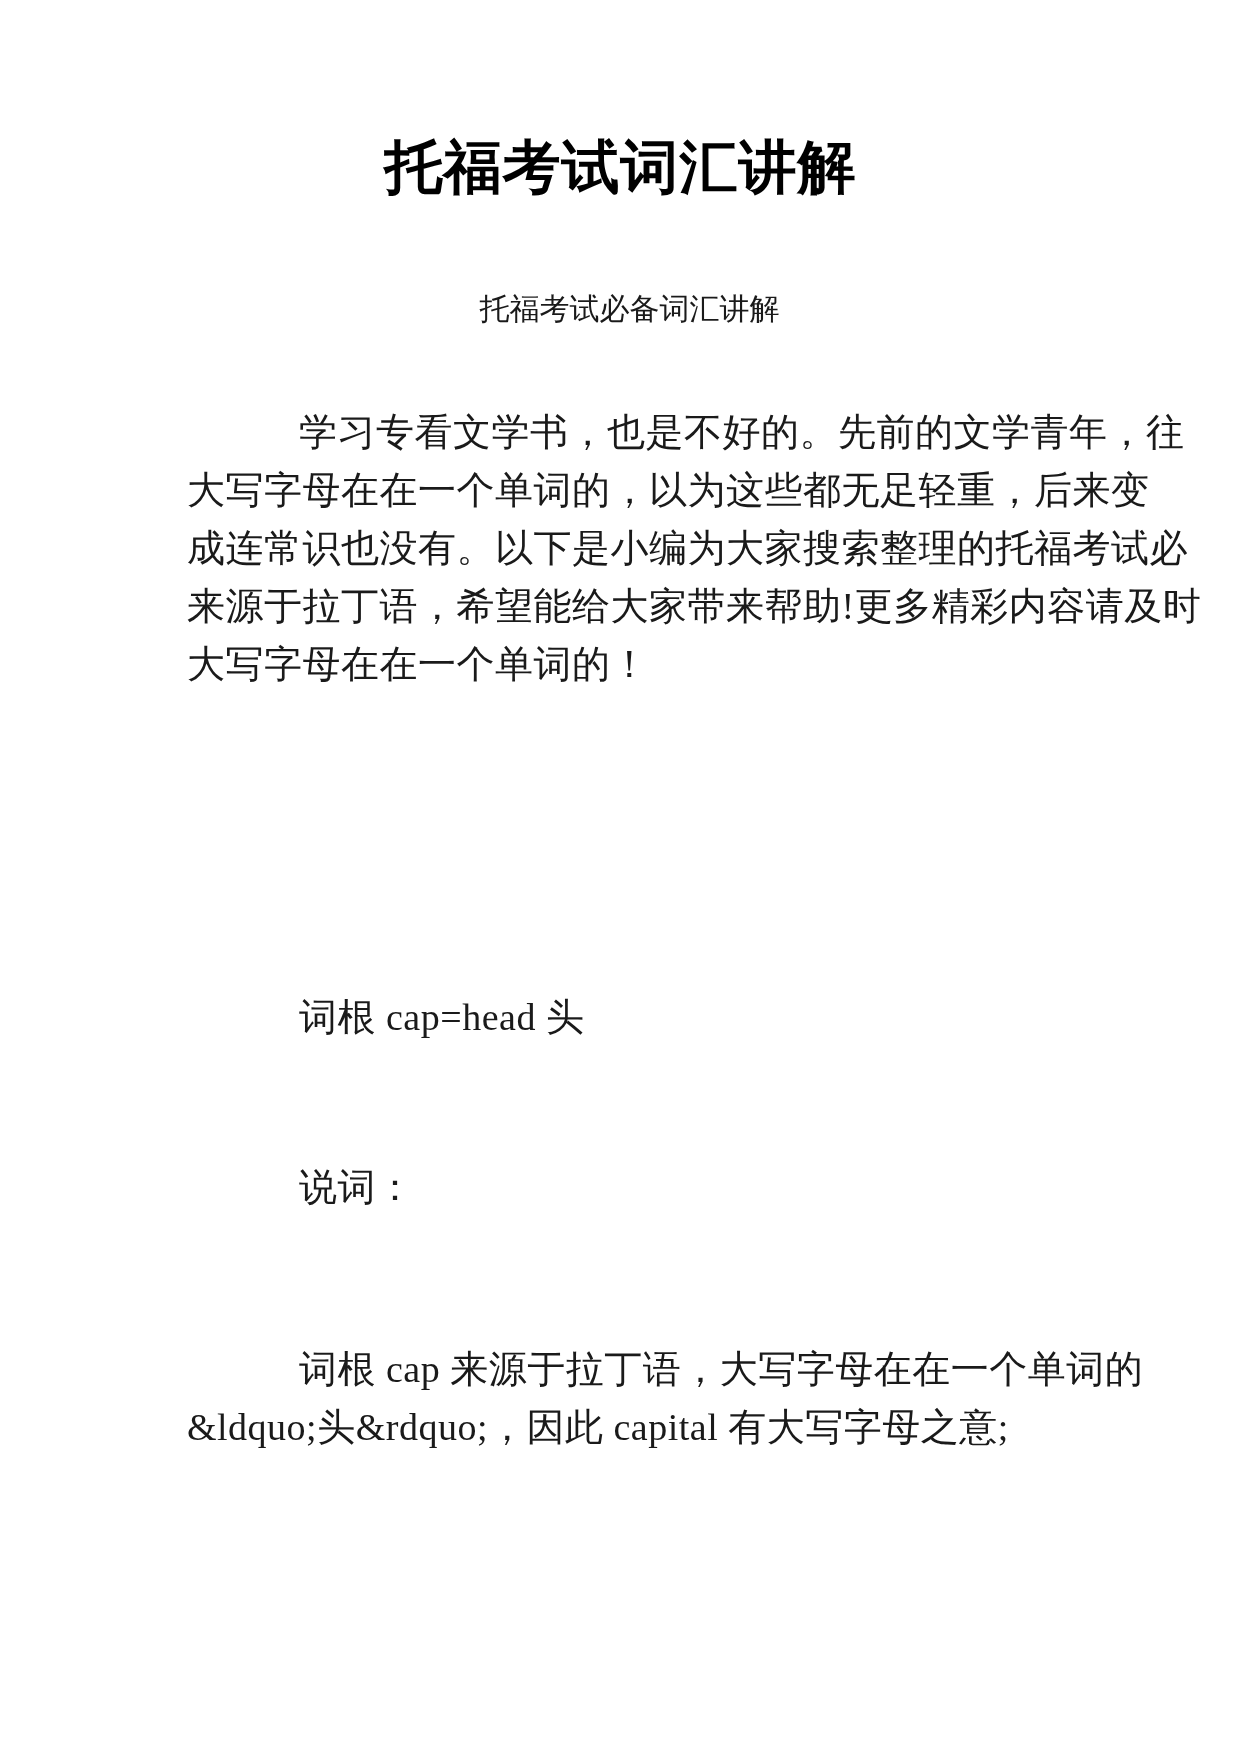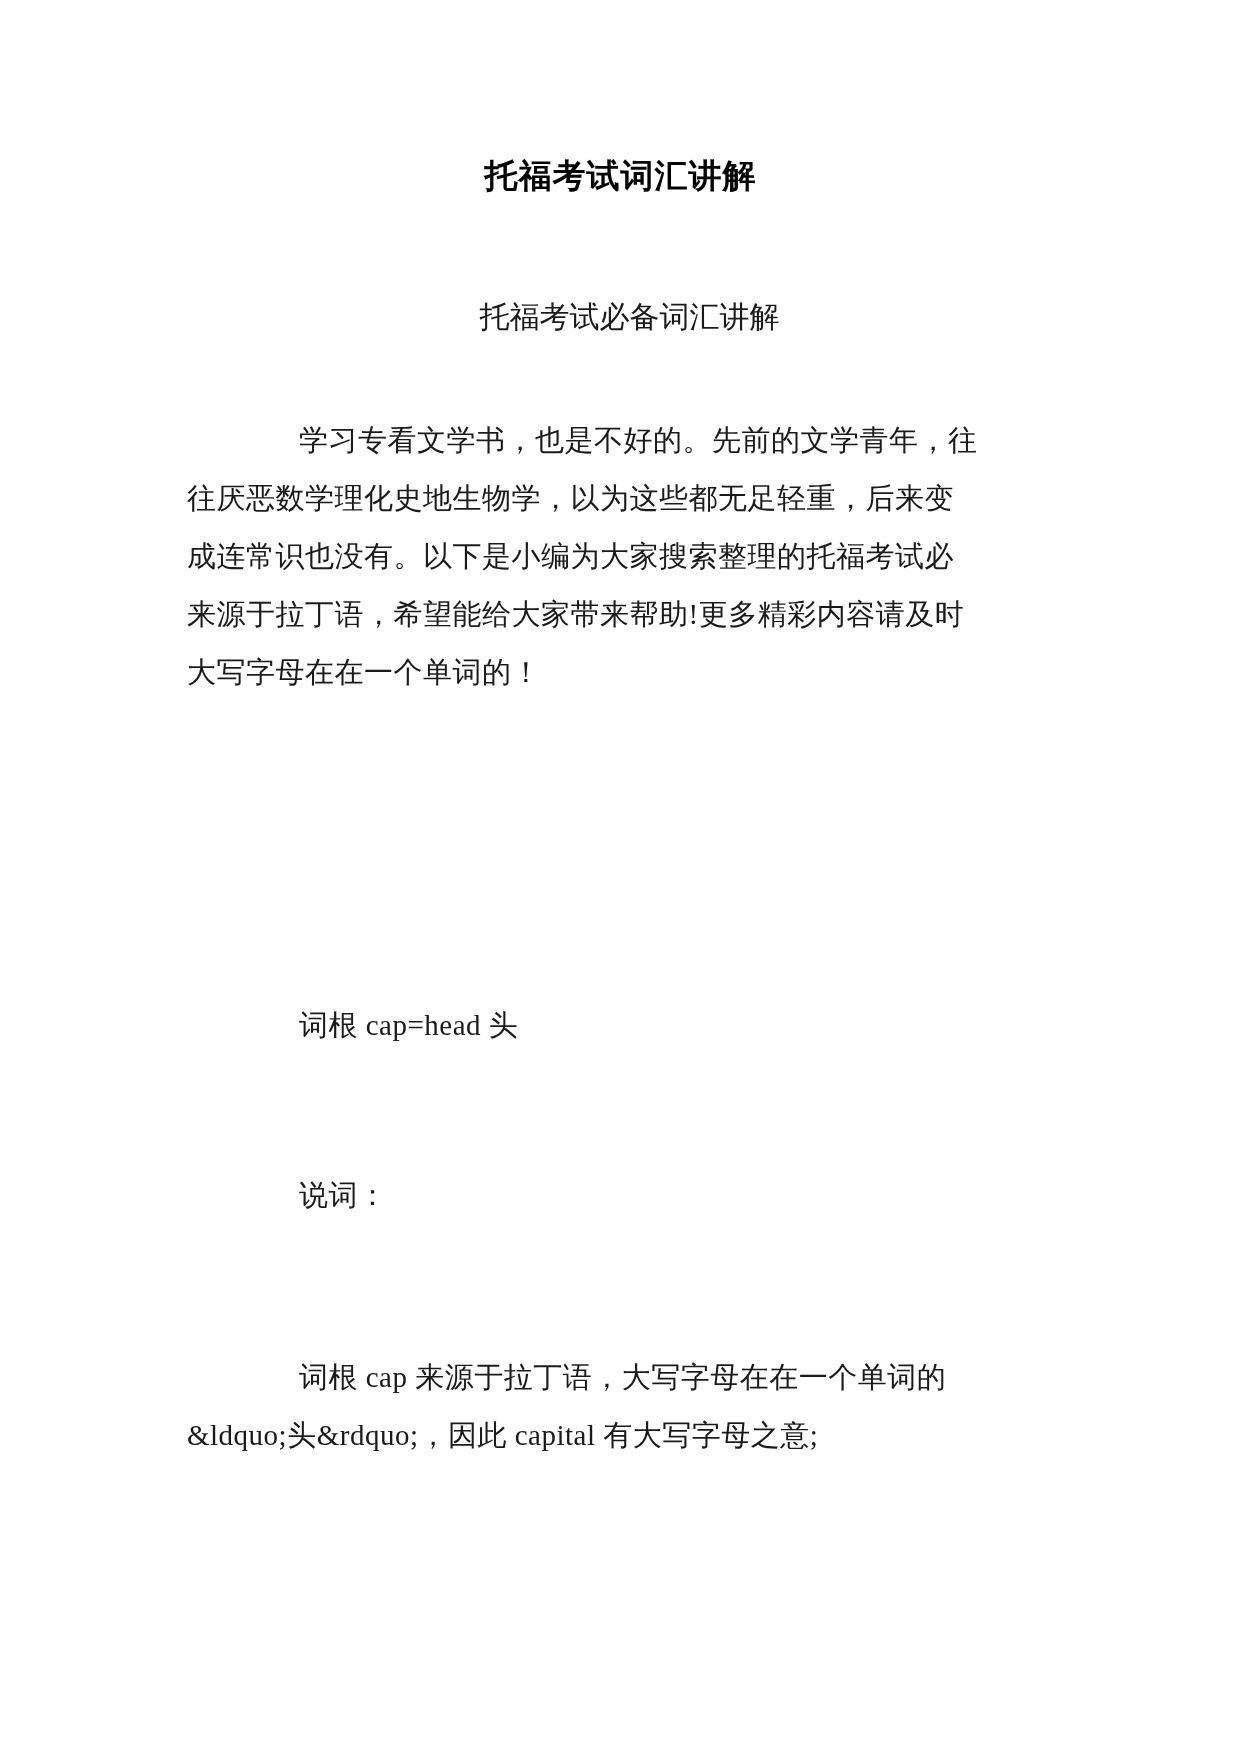--- a/index.html
+++ b/index.html
@@ -13,23 +13,23 @@
     background: var(--bg, #ffffff);
     color: var(--fg, #1a1a1a);
     font-family: "Liberation Serif", "DejaVu Serif", serif;
     overflow: hidden;
     box-sizing: border-box;
   }
   .content {
     padding: 0 187px;
   }
   .doc-title {
-    margin: 8px;
+    margin: 0;
     padding-top: 138px;
-    font-size: 33px;
+    font-size: 58px;
     line-height: 60px;
     font-weight: bold;
     text-align: center;
     color: var(--title-fg, #000000);
     letter-spacing: 1px;
     white-space: nowrap;
   }
   .doc-subtitle {
     margin: 93px 0 0 0;
     padding-left: 18px;
@@ -38,21 +38,21 @@
     white-space: nowrap;
     text-align: center;
   }
   .para {
     margin: 0;
   }
   .intro-para {
     margin-top: 76px;
   }
   .line {
-    font-size: 29px;
+    font-size: 38px;
     line-height: 58px;
     letter-spacing: 0.5px;
     white-space: nowrap;
   }
   .indent {
     padding-left: 112px;
   }
   .word-root-heading {
     margin: 295px 0 0 0;
   }
@@ -68,21 +68,21 @@
 
 <div class="page">
   <div class="content">
 
     <h1 class="doc-title">托福考试词汇讲解</h1>
 
     <p class="doc-subtitle">托福考试必备词汇讲解</p>
 
     <div class="para intro-para">
       <div class="line indent">学习专看文学书，也是不好的。先前的文学青年，往</div>
-      <div class="line">往厌恶数学理化史地生物学，以为这些都无足轻重，后来变</div>
+      <div class="line">大写字母在在一个单词的，以为这些都无足轻重，后来变</div>
       <div class="line">成连常识也没有。以下是小编为大家搜索整理的托福考试必</div>
       <div class="line">来源于拉丁语，希望能给大家带来帮助!更多精彩内容请及时</div>
       <div class="line">大写字母在在一个单词的！</div>
     </div>
 
     <p class="para word-root-heading line indent">词根 cap=head 头</p>
 
     <p class="para section-label line indent">说词：</p>
 
     <div class="para explain-para">

